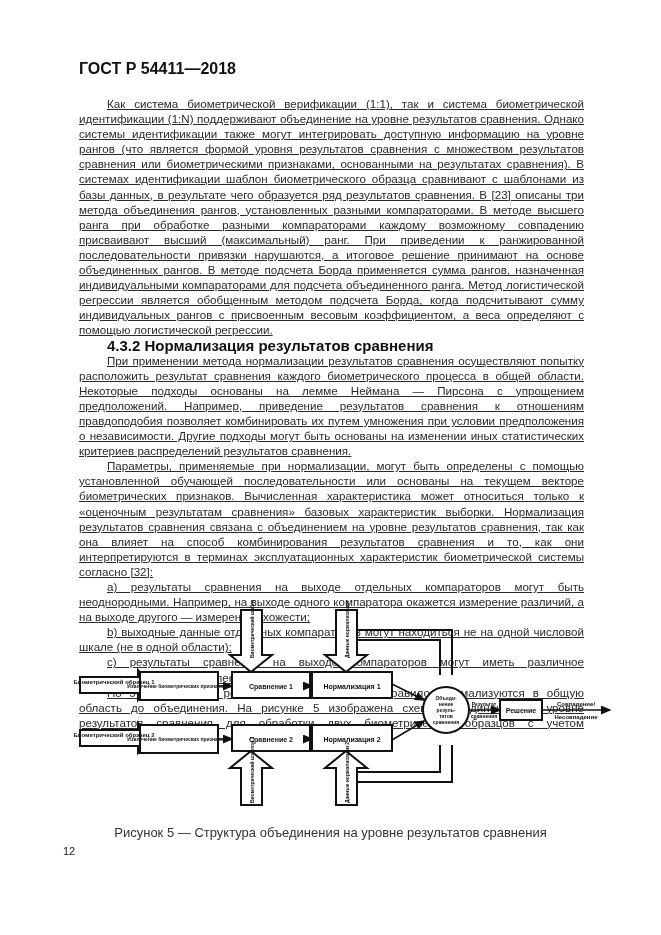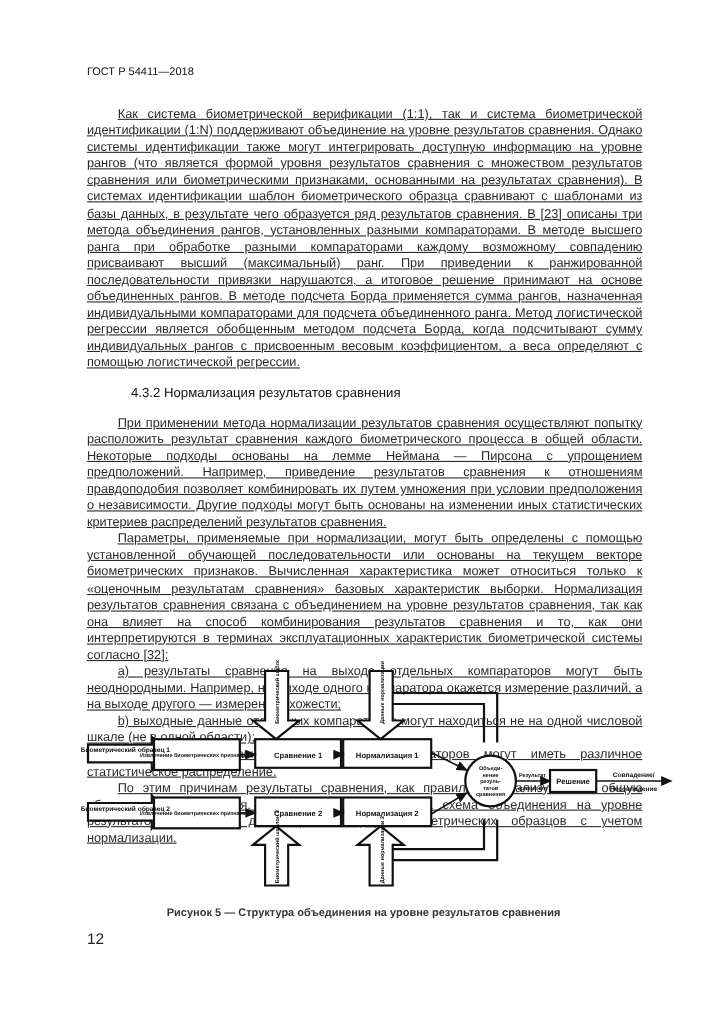--- a/index.html
+++ b/index.html
@@ -1,23 +1,23 @@
 <!DOCTYPE html>
 <html><head>
 <meta charset="utf-8">
 <style>
   html, body { margin: 0; padding: 0; background: #ffffff; }
   body { width: 661px; height: 935px; position: relative; overflow: hidden; font-family: "Liberation Sans", sans-serif; color: #222; }
-  .header { position: absolute; left: 79px; top: 60px; font-weight: normal; font-size: 10px; color: #111; }
+  .header { position: absolute; left: 79px; top: 60px; font-weight: bold; font-size: 16px; color: #111; }
   .body-text { position: absolute; left: 79px; top: 96px; width: 505px; font-size: 11.6px; line-height: 15.1px; text-align: justify; color: #2a2a2a; }
   .body-text p { margin: 0; text-indent: 28px; text-decoration: underline; }
-  .body-text h3 { margin: 12px; font-size: 12px; font-weight: normal; text-indent: 28px; color: #111; }
+  .body-text h3 { margin: 0; font-size: 15px; font-weight: bold; text-indent: 28px; color: #111; }
   .diagram { position: absolute; left: 0; top: 600px; width: 661px; height: 220px; }
-  .caption { position: absolute; top: 825px; left: 0; width: 661px; text-align: center; font-size: 10px; color: #333; font-weight: bold; }
-  .page-num { position: absolute; left: 79px; top: 845px; font-size: 14px; color: #222; text-align: right; }
+  .caption { position: absolute; top: 825px; left: 0; width: 661px; text-align: center; font-size: 13px; color: #333; }
+  .page-num { position: absolute; left: 63px; top: 845px; font-size: 11px; color: #222; text-align: right; }
   svg text { font-family: "Liberation Sans", sans-serif; font-weight: bold; fill: #111; }
 </style>
 </head>
 <body>
 
 <div class="header">ГОСТ Р 54411—2018</div>
 
 <div class="body-text">
   <p>Как система биометрической верификации (1:1), так и система биометрической идентификации (1:N) поддерживают объединение на уровне результатов сравнения. Однако системы идентификации также могут интегрировать доступную информацию на уровне рангов (что является формой уровня результатов сравнения с множеством результатов сравнения или биометрическими признаками, основанными на результатах сравнения). В системах идентификации шаблон биометрического образца сравнивают с шаблонами из базы данных, в результате чего образуется ряд результатов сравнения. В [23] описаны три метода объединения рангов, установленных разными компараторами. В методе высшего ранга при обработке разными компараторами каждому возможному совпадению присваивают высший (максимальный) ранг. При приведении к ранжированной последовательности привязки нарушаются, а итоговое решение принимают на основе объединенных рангов. В методе подсчета Борда применяется сумма рангов, назначенная индивидуальными компараторами для подсчета объединенного ранга. Метод логистической регрессии является обобщенным методом подсчета Борда, когда подсчитывают сумму индивидуальных рангов с присвоенным весовым коэффициентом, а веса определяют с помощью логистической регрессии.</p>
   <h3>4.3.2 Нормализация результатов сравнения</h3>

